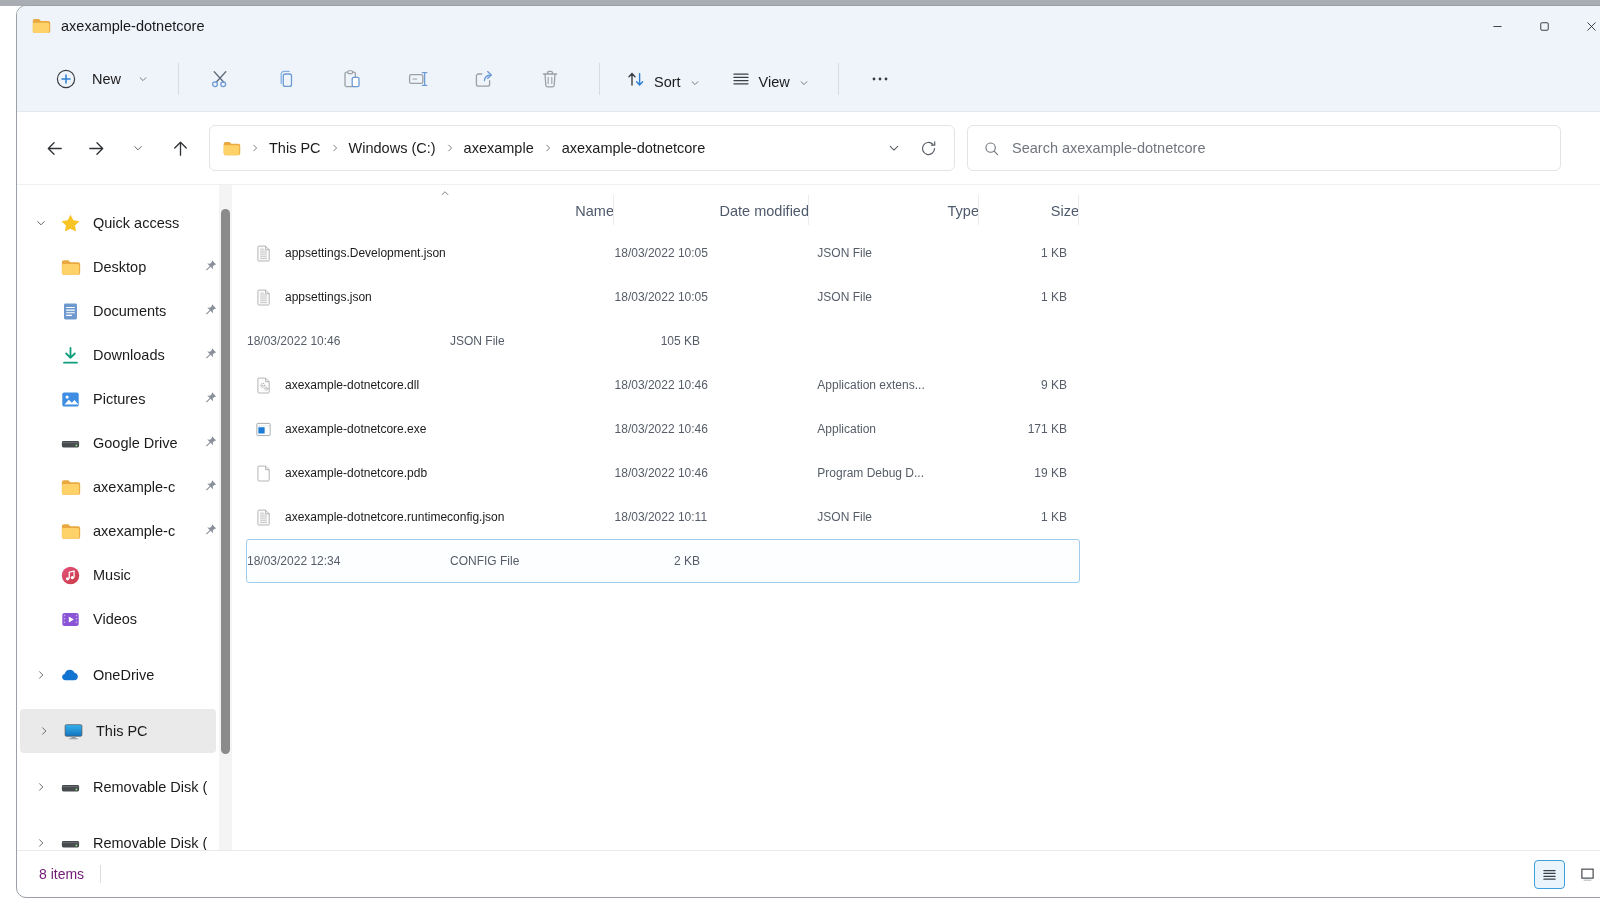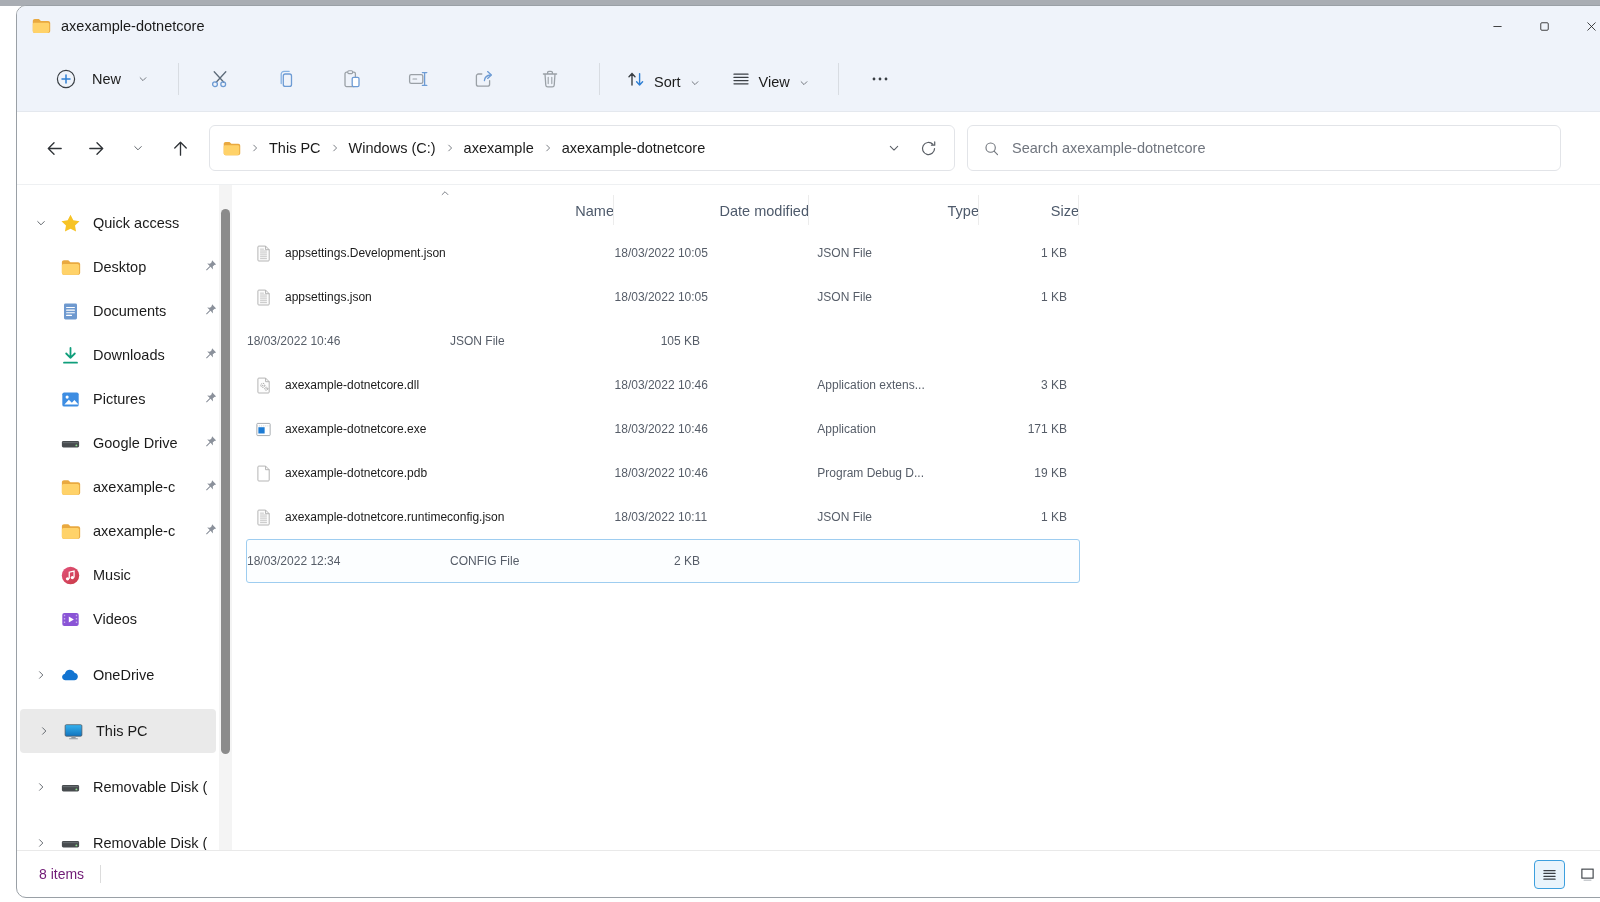--- a/index.html
+++ b/index.html
@@ -657,21 +657,21 @@
                     <circle cx="12.9" cy="13.4" r="1.6" stroke-dasharray="1.1 0.9"></circle>
                   </g>
                   <circle cx="9.3" cy="9.8" r="0.6" fill="#8f8f8f"></circle>
                   <circle cx="12.9" cy="13.4" r="0.5" fill="#8f8f8f"></circle>
                 </svg>
               </span>
               <span>axexample-dotnetcore.dll</span>
             </div>
             <div class="cell c-date">18/03/2022 10:46</div>
             <div class="cell c-type">Application extens...</div>
-            <div class="cell c-size">3 KB</div>
+            <div class="cell c-size">9 KB</div>
           </div>
           <div class="row">
             <div class="cell c-name">
               <span class="icon ficon">
                 <svg viewBox="0 0 20 20">
                   <rect x="3" y="3.6" width="14" height="12.8" rx="0.8" fill="#fff" stroke="#9aa0a6" stroke-width="0.9"></rect>
                   <path d="M3 6.2h14" stroke="#c3c7cc" stroke-width="0.8" stroke-dasharray="1.2 1"></path>
                   <rect x="4.6" y="7.6" width="6.6" height="6.6" fill="#1c7bd4"></rect>
                 </svg>
               </span>

